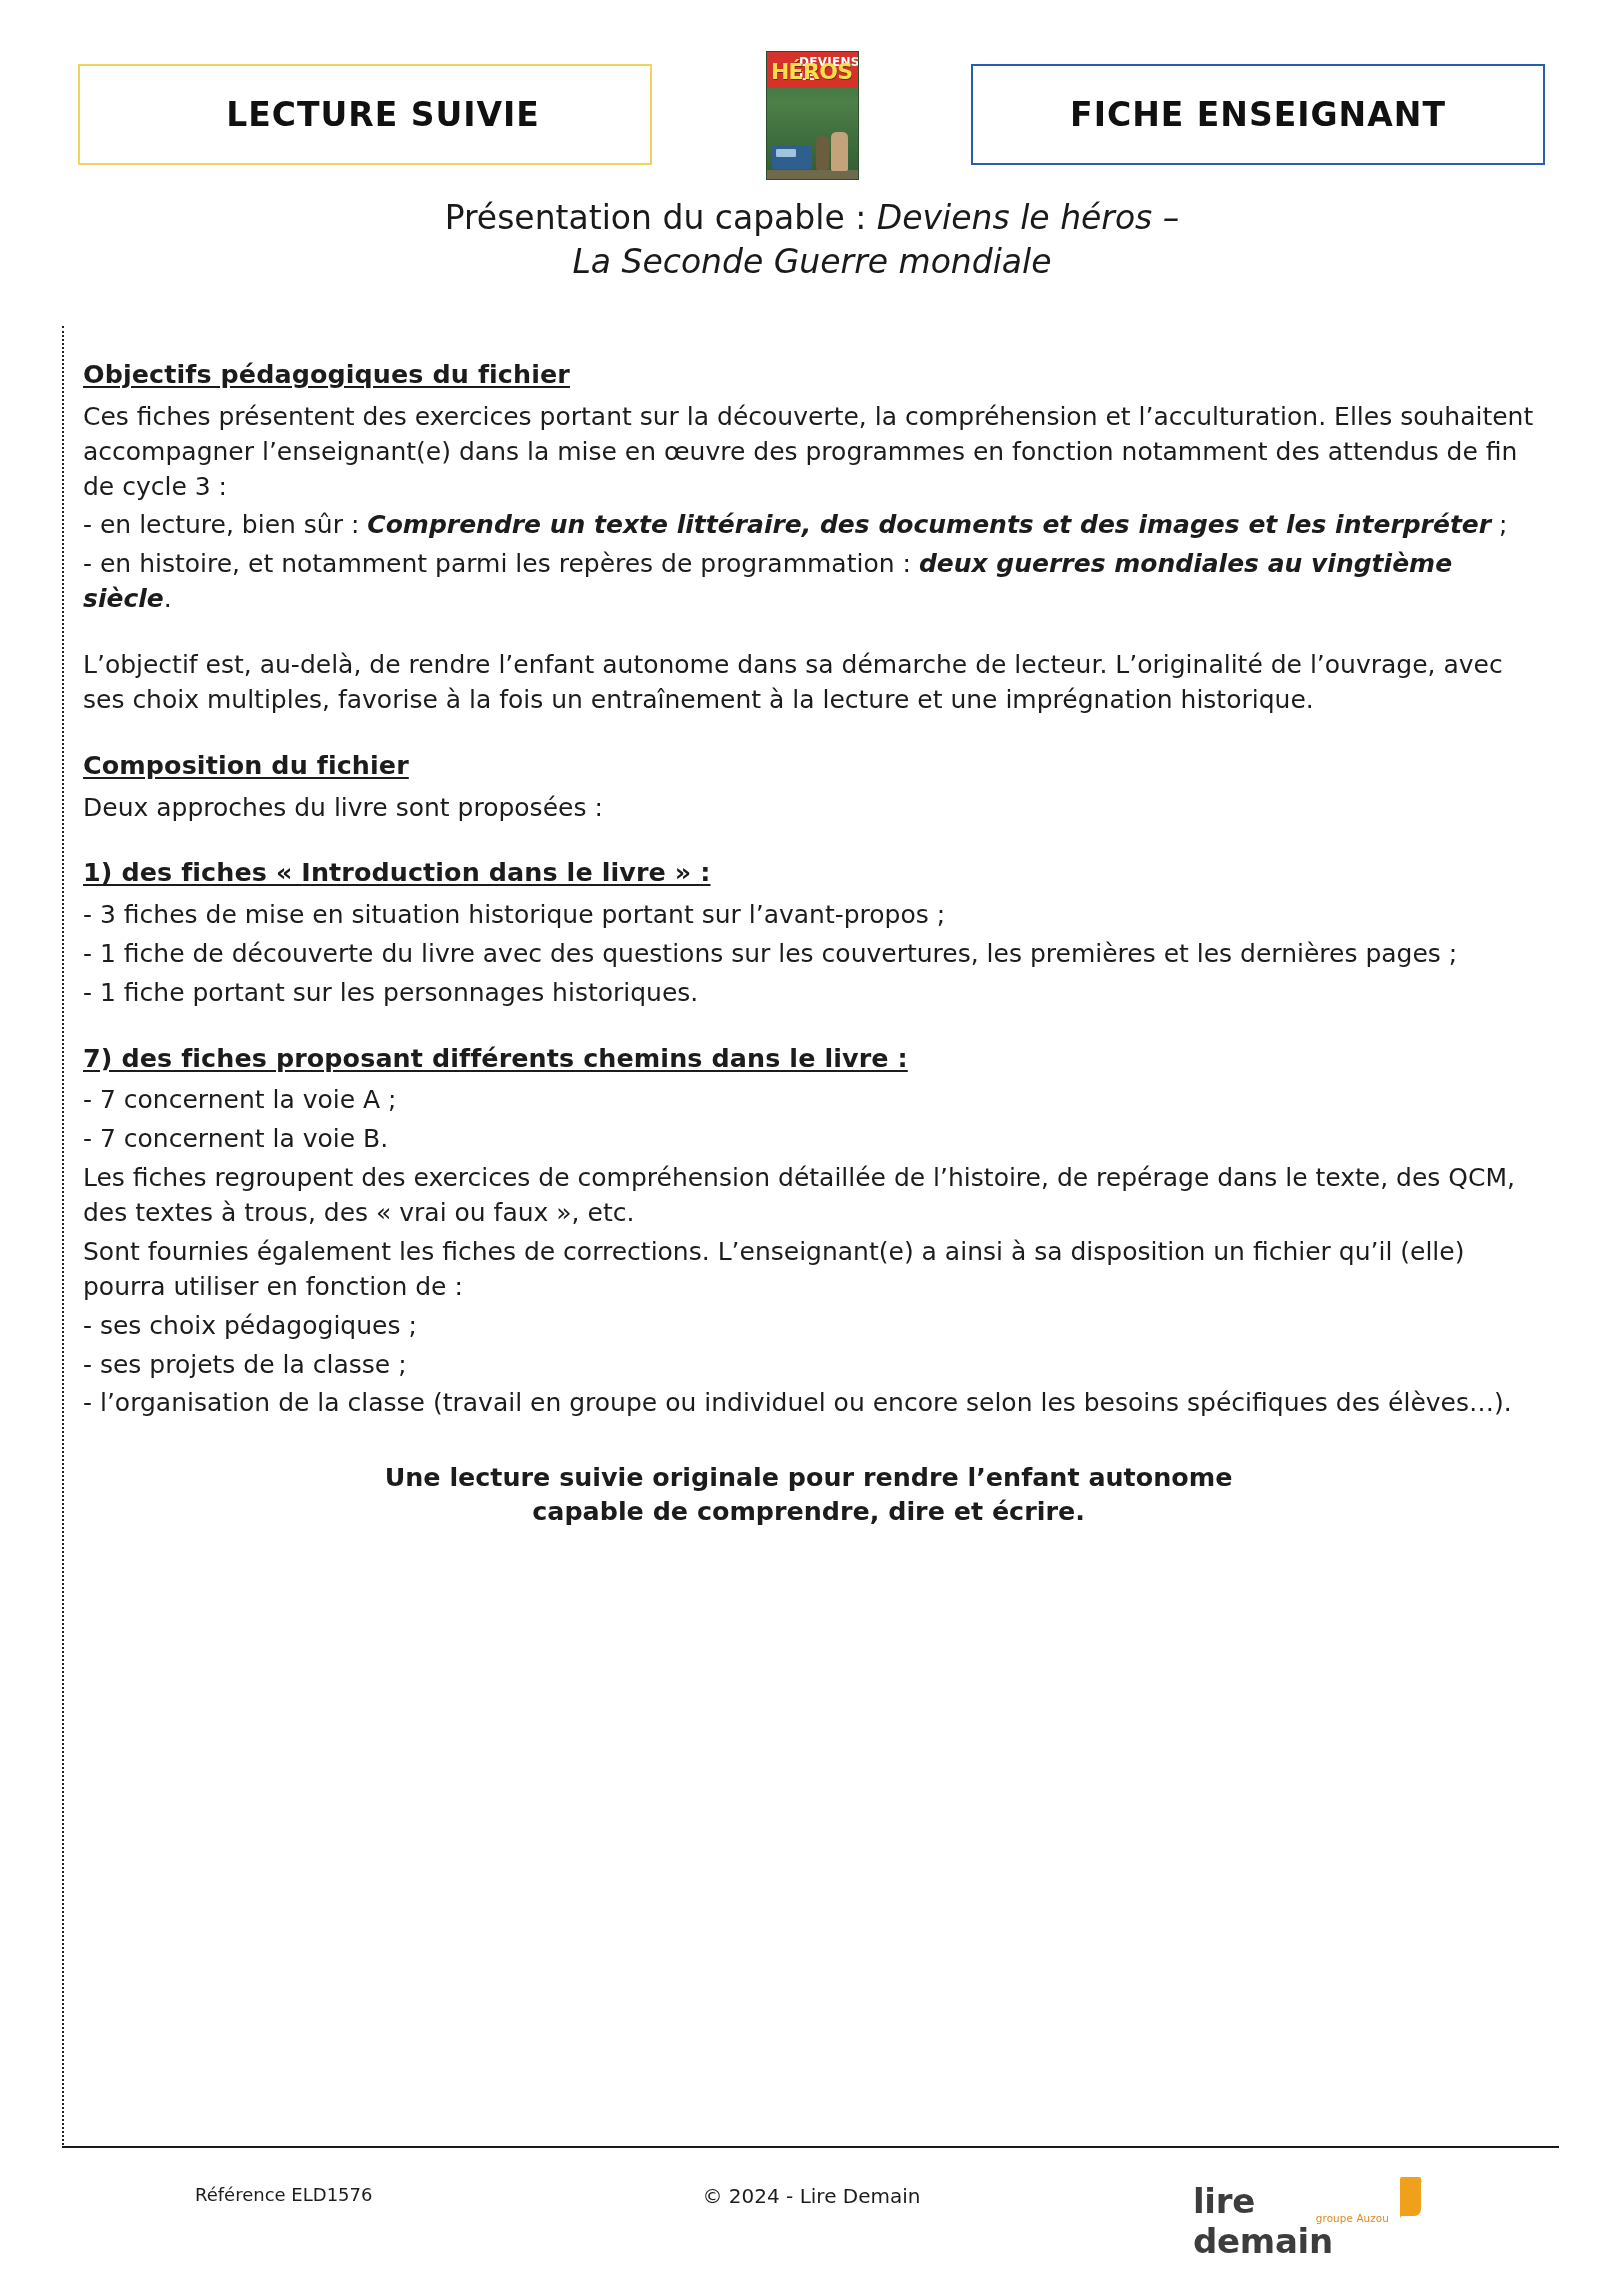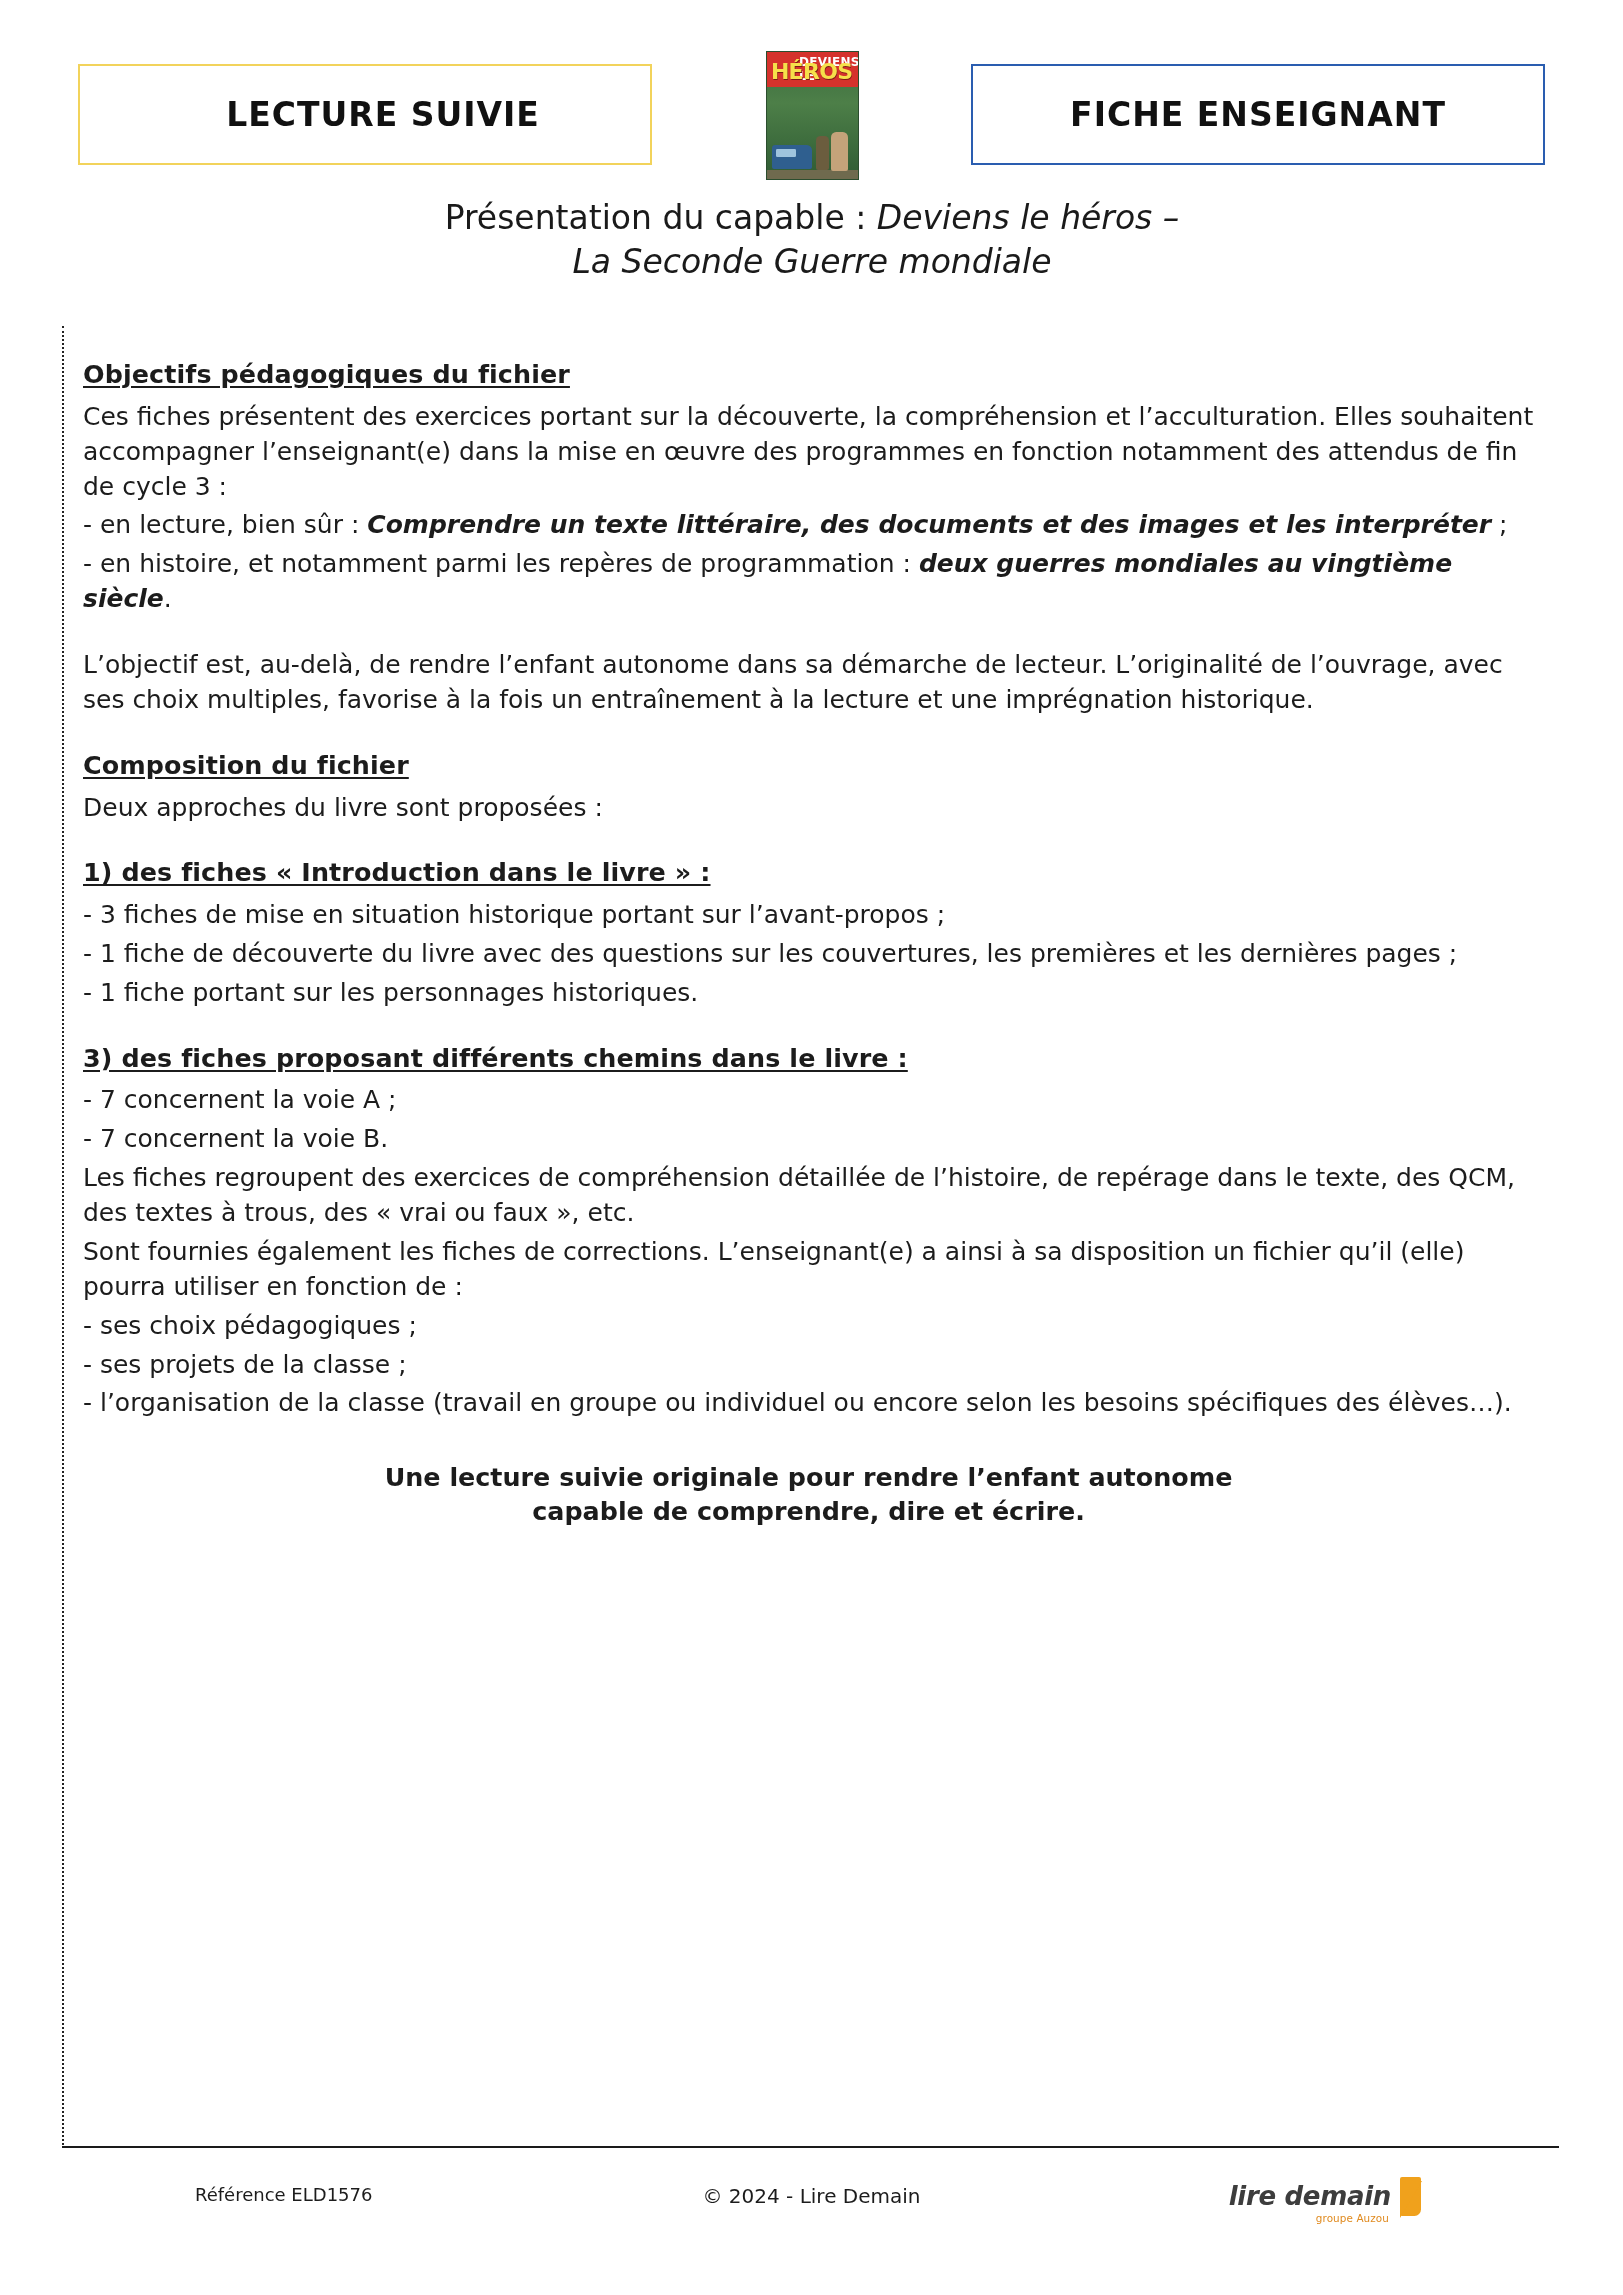--- a/index.html
+++ b/index.html
@@ -240,25 +240,24 @@
     position: absolute;
     right: 91px;
     top: 0px;
     width: 261px;
     height: 65px;
   }
   .f-logo-text {
     position: absolute;
     right: 63px;
     top: 9px;
-    font-size: 26px;
+    font-size: 34px;
     font-weight: bold;
     color: #3d3d3d;
     letter-spacing: -0.3px;
-    font-style: italic;
   }
   .f-logo-sub {
     position: absolute;
     right: 65px;
     top: 40px;
     font-size: 10.4px;
     color: #e08a1e;
     letter-spacing: 0.1px;
   }
   .f-logo-mark {
@@ -346,21 +345,21 @@
 
     <div class="gap"></div>
 
     <h3 class="sec">1) des fiches « Introduction dans le livre » :</h3>
     <p>- 3 fiches de mise en situation historique portant sur l’avant-propos ;</p>
     <p>- 1 fiche de découverte du livre avec des questions sur les couvertures, les premières et les dernières pages ;</p>
     <p>- 1 fiche portant sur les personnages historiques.</p>
 
     <div class="gap"></div>
 
-    <h3 class="sec">3) des fiches proposant différents chemins dans le livre :</h3>
+    <h3 class="sec">7) des fiches proposant différents chemins dans le livre :</h3>
     <p>- 7 concernent la voie A ;</p>
     <p>- 7 concernent la voie B.</p>
     <p>Les fiches regroupent des exercices de compréhension détaillée de l’histoire, de repérage dans le texte, des QCM, des textes à trous, des « vrai ou faux », etc.</p>
     <p>Sont fournies également les fiches de corrections. L’enseignant(e) a ainsi à sa disposition un fichier qu’il (elle) pourra utiliser en fonction de :</p>
     <p>- ses choix pédagogiques ;</p>
     <p>- ses projets de la classe ;</p>
     <p>- l’organisation de la classe (travail en groupe ou individuel ou encore selon les besoins spécifiques des élèves…).</p>
 
     <div class="closing">
       <span>Une lecture suivie originale pour rendre l’enfant autonome</span><br>

